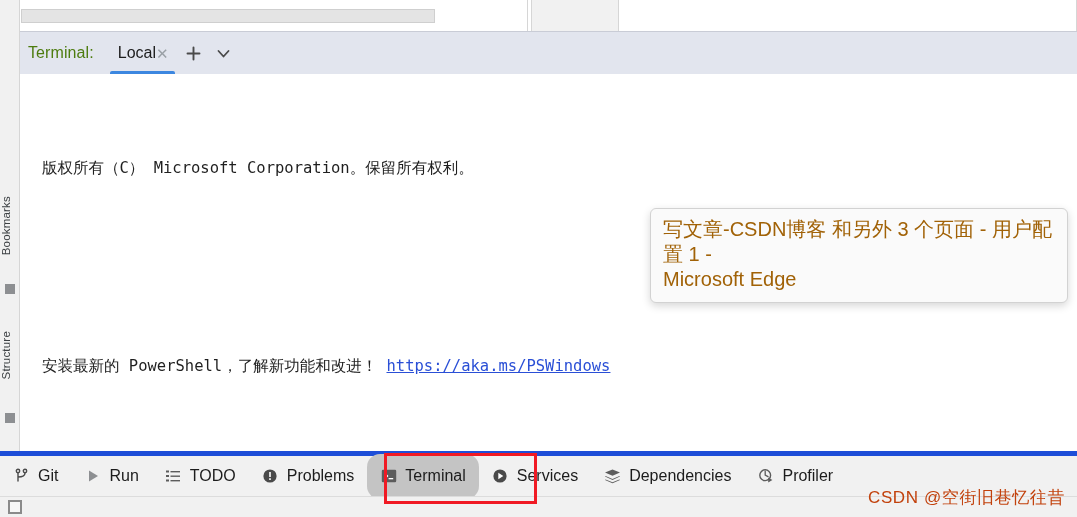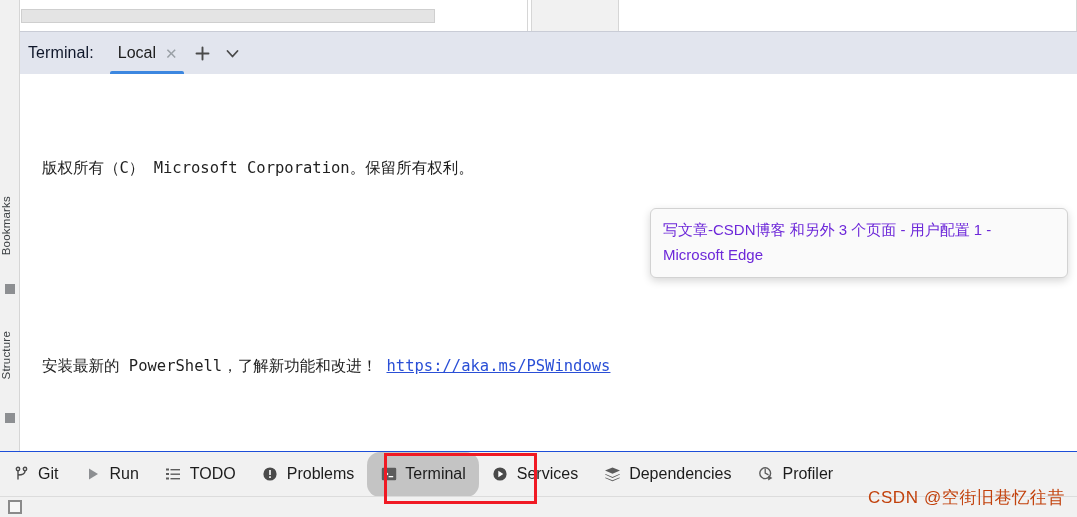--- a/index.html
+++ b/index.html
@@ -70,31 +70,30 @@
     position: relative;
     height: 42px;
     background: #e2e5ee;
     display: flex;
     align-items: center;
     padding-left: 4px;
     box-sizing: border-box;
   }
   .term-label {
     font-size: 16px;
-    color: #0f172a;
+    color: #4d7c0f;
     padding: 0 10px 0 4px;
     letter-spacing: 0.1px;
   }
   .term-tab {
     position: relative;
     display: flex;
     align-items: center;
     height: 42px;
     padding: 0 10px 0 14px;
-    gap: 9px;
     cursor: default;
   }
   .term-tab .tab-title {
     font-size: 16px;
     color: #1c1c1c;
   }
   .term-tab .tab-close {
     font-size: 15px;
     color: #9aa0a6;
     line-height: 1;
@@ -169,34 +168,34 @@
   .tooltip {
     position: absolute;
     left: 650px; top: 208px;
     width: 418px;
     background: #fafafa;
     border: 1px solid #d2d2d2;
     border-radius: 6px;
     box-shadow: 0 3px 9px rgba(0,0,0,0.16);
     padding: 8px 12px 10px 12px;
     box-sizing: border-box;
-    font-size: 15px;
+    font-size: 20px;
     line-height: 25px;
-    color: #6d28d9;
+    color: #a16207;
     z-index: 30;
   }
 
   
   .bottom-bar {
     position: absolute;
     left: 0; top: 451px;
     width: 1077px;
     height: 45px;
     background: #f1f1f1;
-    border-top: 1px solid #1d4ed8;
+    border-top: 5px solid #1d4ed8;
     display: flex;
     align-items: center;
     box-sizing: border-box;
   }
   .tw-btn {
     display: flex;
     align-items: center;
     height: 45px;
     gap: 8px;
     padding: 0 13px;

